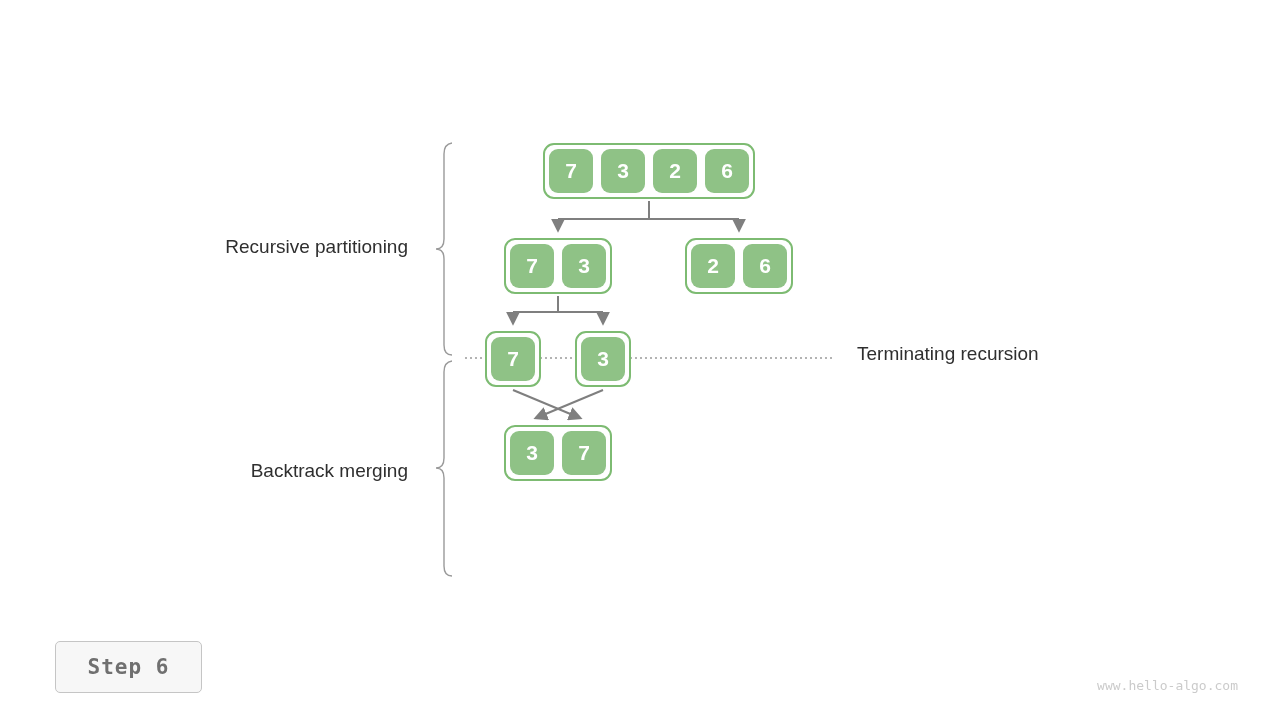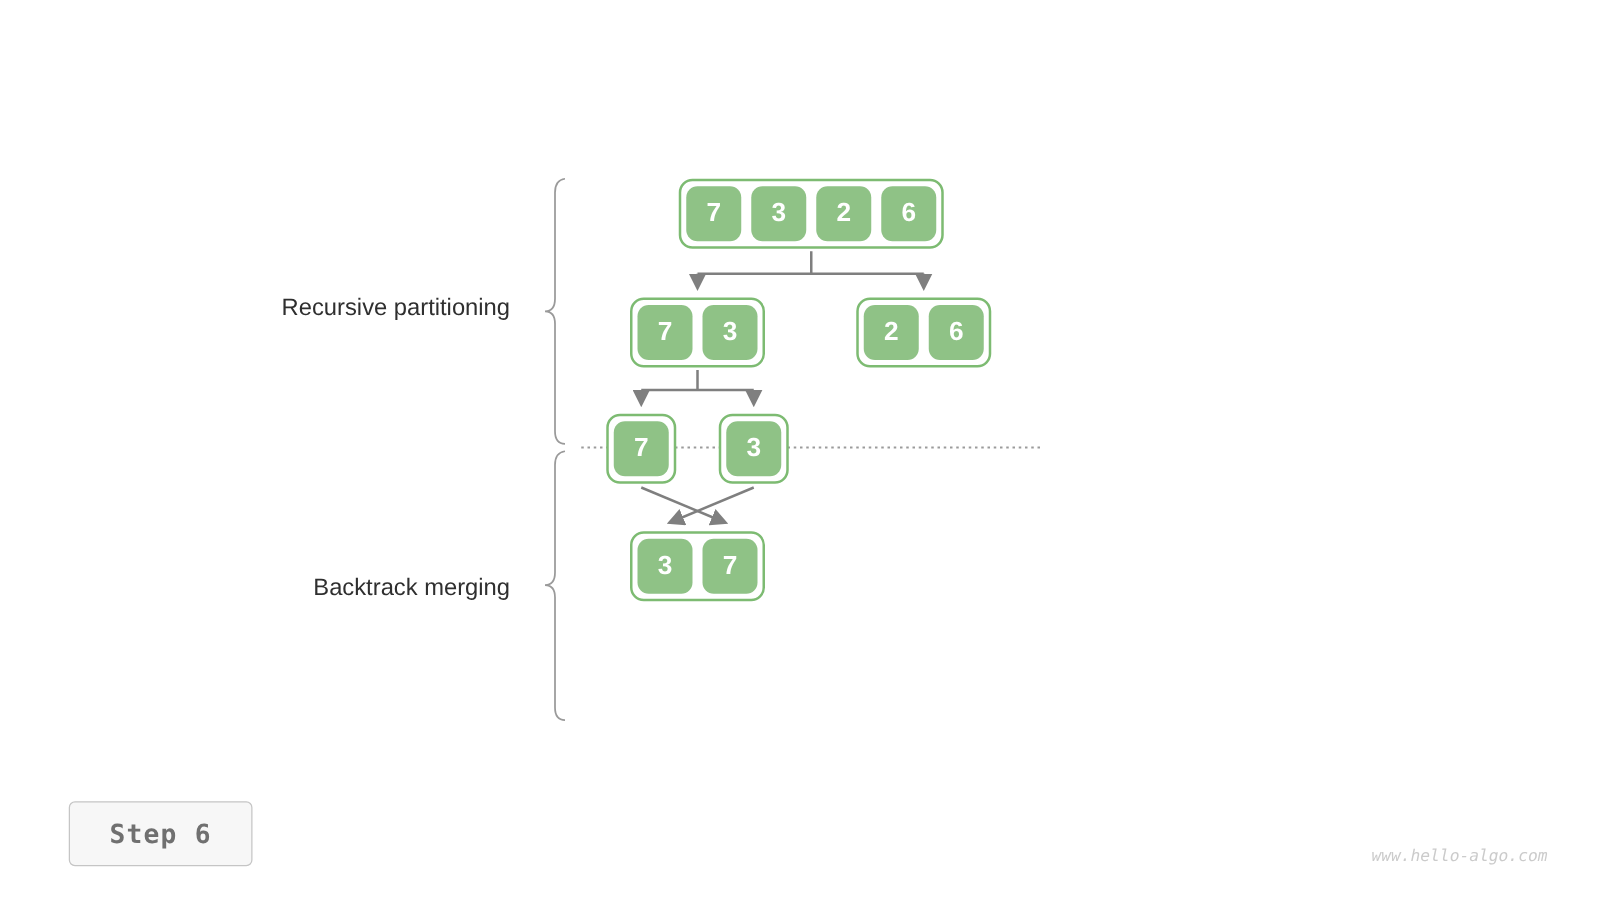--- a/index.html
+++ b/index.html
@@ -29,21 +29,20 @@
     position:absolute;z-index:2;left:35px;top:641px;width:147px;height:52px;
     box-sizing:border-box;display:flex;align-items:center;justify-content:center;
     background:var(--badge-bg,#f7f7f7);border:1px solid var(--badge-border,#c5c5c5);border-radius:5px;
     font-family:"DejaVu Sans Mono",monospace;font-weight:bold;font-size:21px;
     color:var(--badge-text,#707070);letter-spacing:1px;margin-left:20px;
   }
   .watermark{
     position:absolute;z-index:2;right:42px;top:678px;
     font-family:"DejaVu Sans Mono",monospace;font-size:13px;
     color:var(--watermark-text,#cbcbcb);
-    font-style:italic;
   }
   
   .array-root{left:543px;top:143px;}
   .array-l2-left{left:504px;top:238px;}
   .array-l2-right{left:685px;top:238px;}
   .array-leaf-left{left:485px;top:331px;}
   .array-leaf-right{left:575px;top:331px;}
   .array-merged{left:504px;top:425px;}
   .label-partition{right:872px;top:236px;}
   .label-merge{right:872px;top:460px;}
@@ -103,18 +102,19 @@
     <span class="cell">3</span>
   </div>
 
   <div class="array array-merged">
     <span class="cell">3</span>
     <span class="cell">7</span>
   </div>
 
   <div class="side-label label-partition">Recursive partitioning</div>
   <div class="side-label label-merge">Backtrack merging</div>
+  <div class="side-label label-terminate">Terminating recursion</div>
 
   <div class="step-badge">Step 6</div>
 
   <div class="watermark">www.hello-algo.com</div>
 
 </div>
 
 </body></html>

